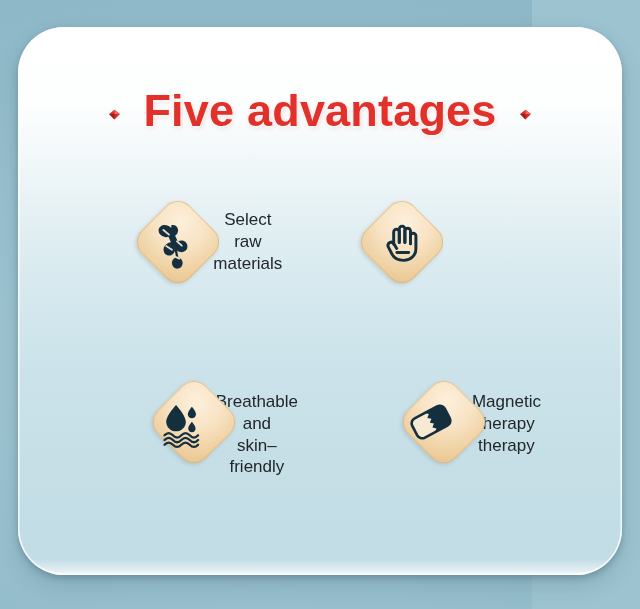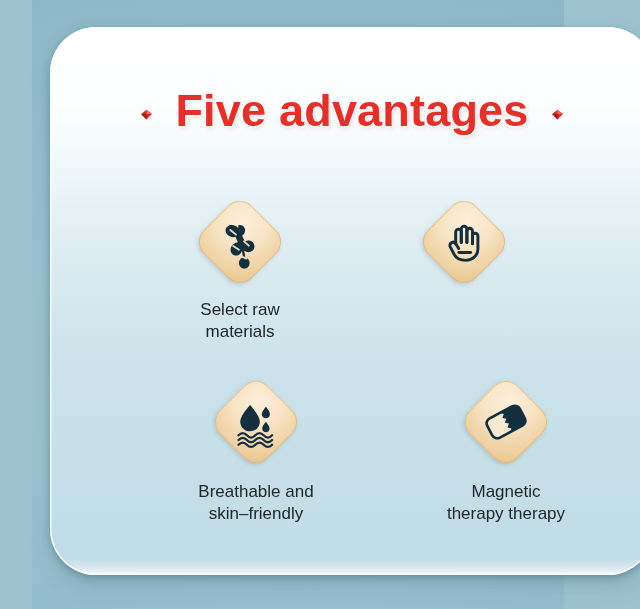--- a/index.html
+++ b/index.html
@@ -14,21 +14,20 @@
     font-family: "Liberation Sans", sans-serif;
   }
 
   
   .scene {
     position: relative;
     width: 532px;
     height: 609px;
     background:
       radial-gradient(ellipse 900px 500px at 50% 60%, #a6cad6 0%, #93bccb 60%, #86b2c2 100%);
-    margin-left: 32px;
   }
 
   
   .card {
     position: absolute;
     left: 18px;
     top: 27px;
     width: 604px;
     height: 548px;
     border-radius: 46px;
@@ -93,22 +92,22 @@
     display: flex;
     width: 604px;
     left: 0;
   }
   .row-top { top: 170px; justify-content: center; gap: 74px; }
   .row-bottom { top: 350px; justify-content: center; gap: 100px; padding-left: 29px; }
 
   .feature {
     width: 150px;
     display: flex;
-    flex-direction: column;
-    align-items: center;
+    flex-direction: row;
+    align-items: flex-start;
   }
 
   
   .badge {
     width: 90px;
     height: 90px;
     position: relative;
     display: flex;
     align-items: center;
     justify-content: center;

